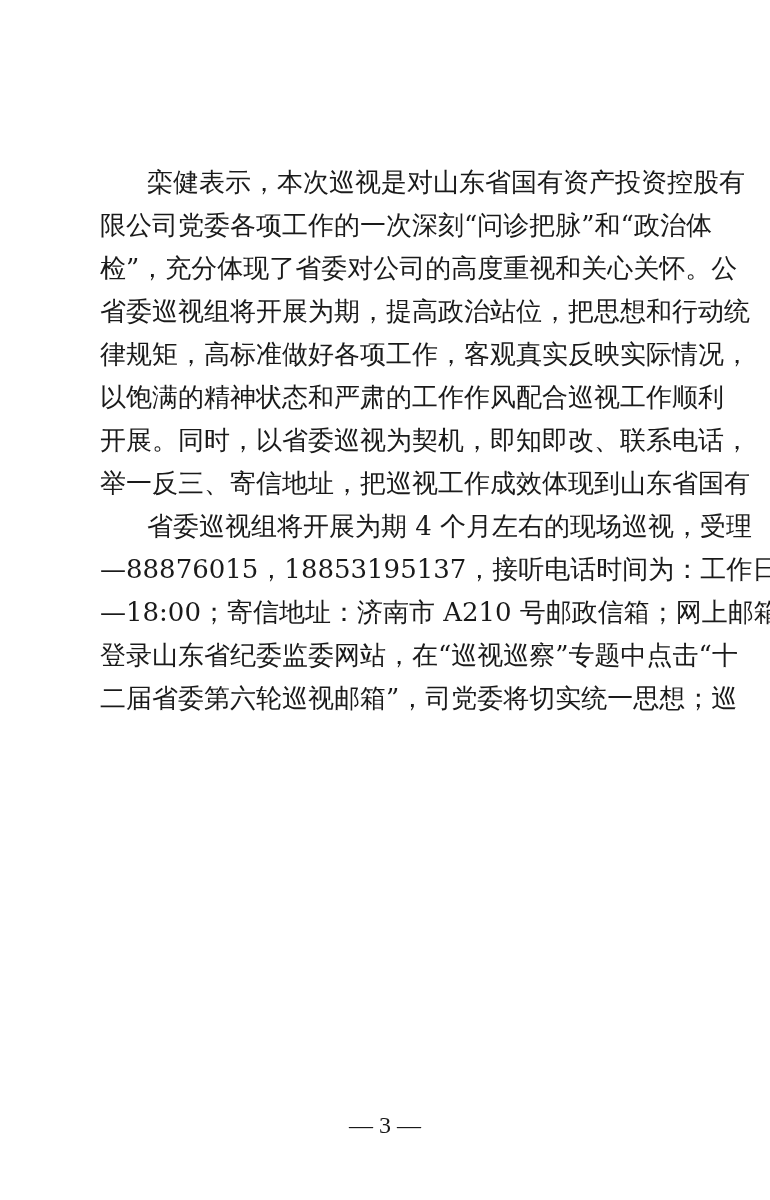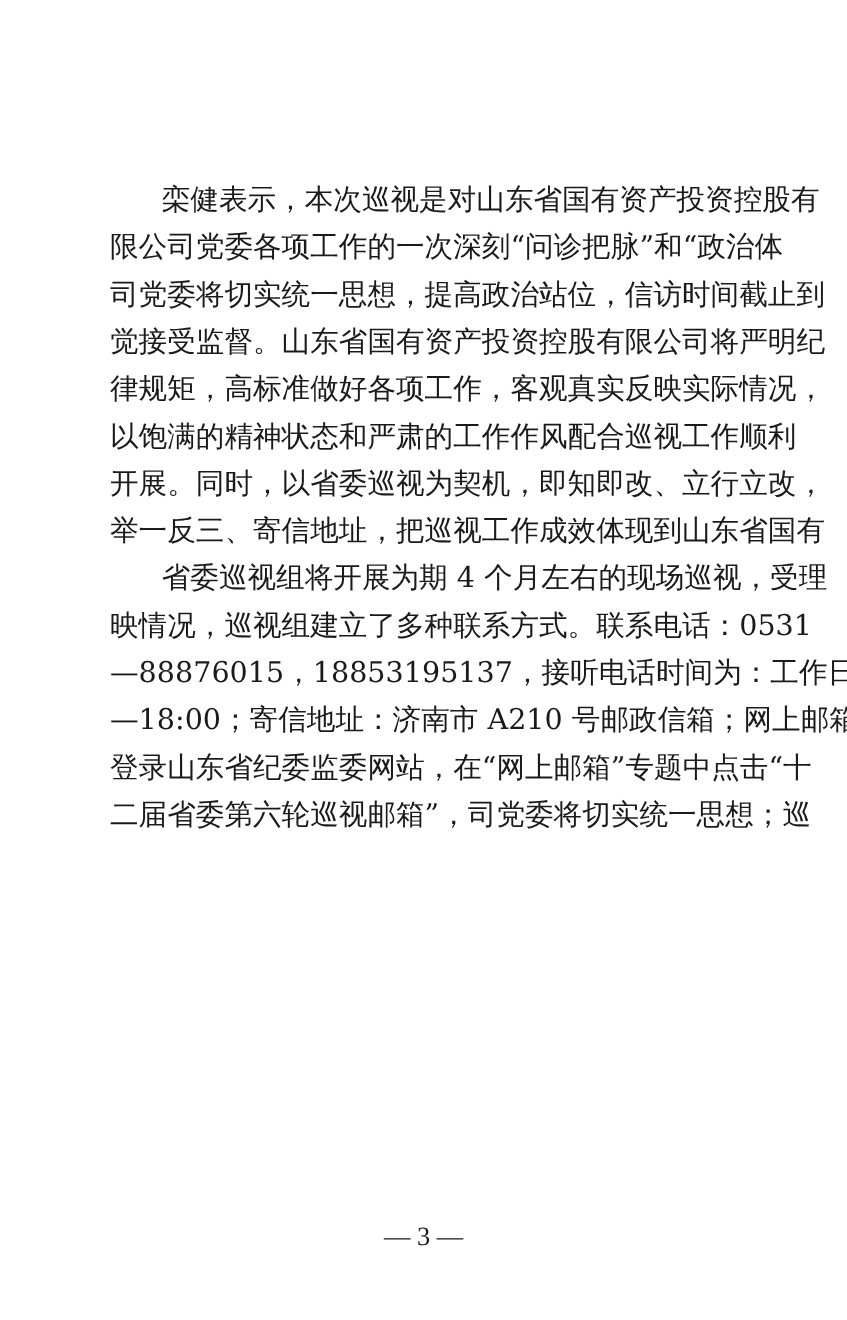--- a/index.html
+++ b/index.html
@@ -21,30 +21,29 @@
     }
   </style>
 </head>
 <body>
 
 <div class="page">
   <div class="body-text">
     <div>
       <div class="line indent">栾健表示，本次巡视是对山东省国有资产投资控股有</div>
       <div class="line">限公司党委各项工作的一次深刻“问诊把脉”和“政治体</div>
-      <div class="line">司党委将切实统一思想，提高政治站位，信访时间截止到</div>
-      <div class="line">觉接受监督。山东省国有资产投资控股有限公司将严明纪</div>
+      <div class="line">检”，充分体现了省委对公司的高度重视和关心关怀。公</div>
+      <div class="line">省委巡视组将开展为期，提高政治站位，把思想和行动统</div>
       <div class="line">律规矩，高标准做好各项工作，客观真实反映实际情况，</div>
       <div class="line">以饱满的精神状态和严肃的工作作风配合巡视工作顺利</div>
-      <div class="line">开展。同时，以省委巡视为契机，即知即改、立行立改，</div>
+      <div class="line">开展。同时，以省委巡视为契机，即知即改、联系电话，</div>
       <div class="line">举一反三、寄信地址，把巡视工作成效体现到山东省国有</div>
     </div>
     <div>
       <div class="line indent">省委巡视组将开展为期 4 个月左右的现场巡视，受理</div>
-      <div class="line">映情况，巡视组建立了多种联系方式。联系电话：0531</div>
       <div class="line">—88876015，18853195137，接听电话时间为：工作日 8:00</div>
       <div class="line">—18:00；寄信地址：济南市 A210 号邮政信箱；网上邮箱：</div>
-      <div class="line">登录山东省纪委监委网站，在“网上邮箱”专题中点击“十</div>
+      <div class="line">登录山东省纪委监委网站，在“巡视巡察”专题中点击“十</div>
       <div class="line">二届省委第六轮巡视邮箱”，司党委将切实统一思想；巡</div>
     </div>
   </div>
   <div class="page-number">— 3 —</div>
 </div>
 
 </body></html>

